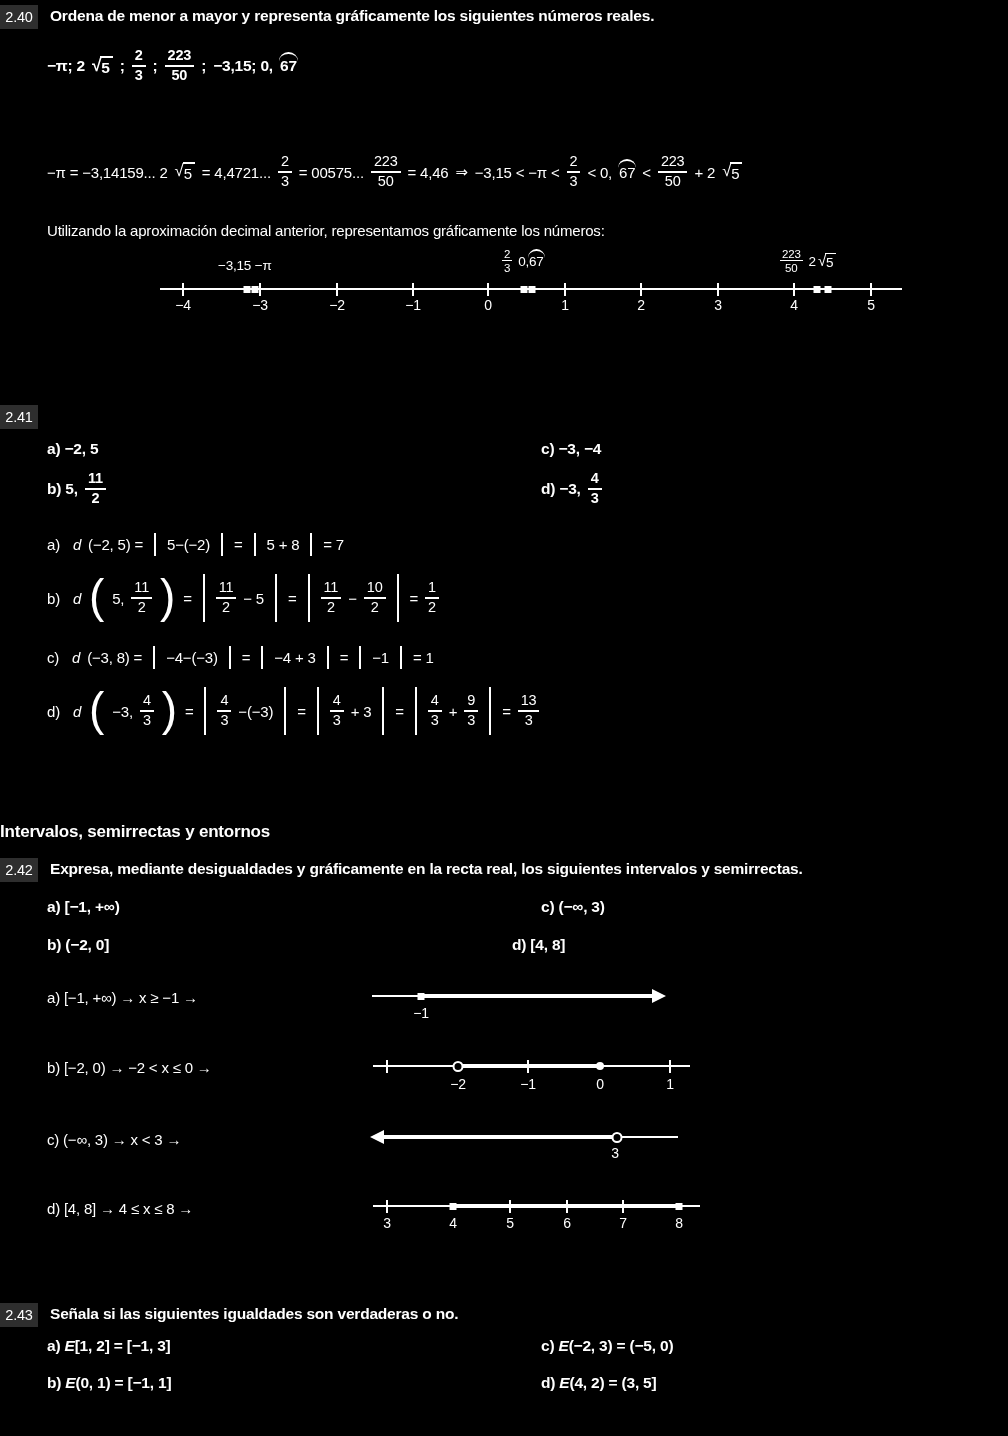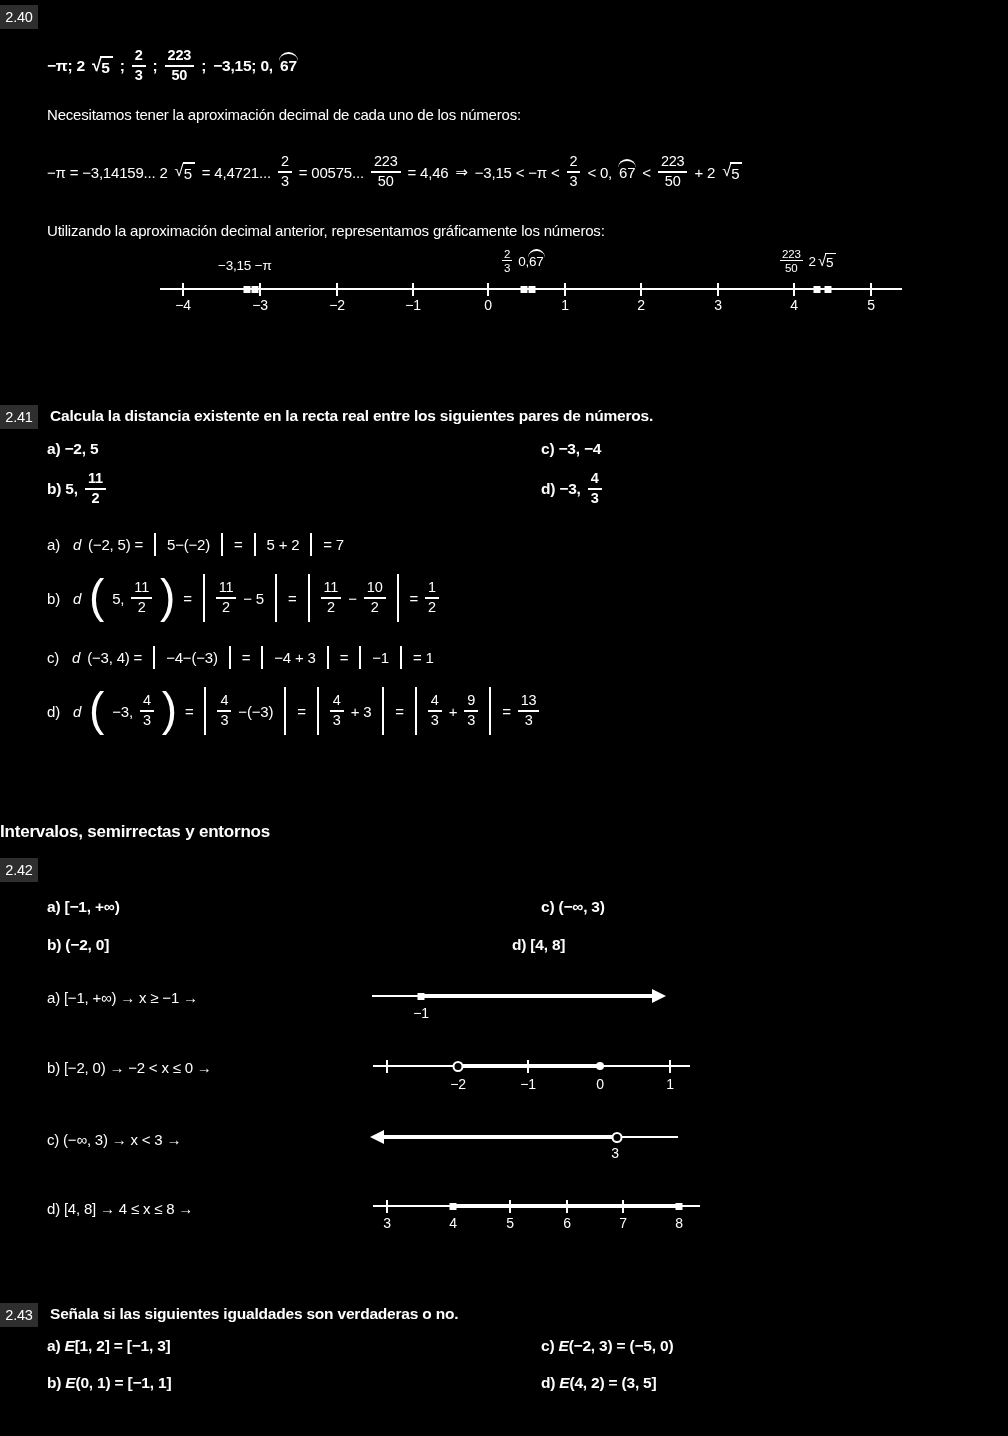--- a/index.html
+++ b/index.html
@@ -47,29 +47,29 @@
   .nl-arrow.right{border-left:14px solid #fff;}
   .nl-arrow.left{border-right:14px solid #fff;}
   .nl-toplabel{position:absolute;font-size:13.5px;display:flex;align-items:center;gap:6px;white-space:pre;}
 </style>
 </head>
 <body>
 
 <div class="page">
 
   <div class="badge" style="top:5px">2.40</div>
+  <div class="title" style="left:50px;top:7px">Ordena de menor a mayor y representa gráficamente los siguientes números reales.</div>
 
   <div class="mrow bold" style="left:47px;top:44px;height:44px">
     <span>−π; 2</span><span class="sqrt"><span class="rad">√</span><span class="und">5</span></span><span>;</span>
     <span class="frac"><span class="fn">2</span><span class="fd">3</span></span><span>;</span>
     <span class="frac"><span class="fn">223</span><span class="fd">50</span></span><span>;</span>
     <span>−3,15; 0,</span><span class="arc">67</span>
   </div>
 
-  <div class="body-text" style="left:47px;top:106px">Necesitamos tener la aproximación decimal de cada uno de los números:</div>
 
   <div class="mrow" style="left:47px;top:146px;height:52px">
     <span>−π = −3,14159... 2</span><span class="sqrt"><span class="rad">√</span><span class="und">5</span></span>
     <span>= 4,4721...</span>
     <span class="frac"><span class="fn">2</span><span class="fd">3</span></span>
     <span>= 00575...</span>
     <span class="frac"><span class="fn">223</span><span class="fd">50</span></span>
     <span>= 4,46</span>
     <span>⇒</span>
     <span>−3,15 &lt; −π &lt;</span>
@@ -115,38 +115,37 @@
       <div class="nl-label" style="left: 721px; top: 51px;">5</div>
       <div class="nl-square" style="left: 97px; top: 40px;"></div>
       <div class="nl-square" style="left: 105px; top: 40px;"></div>
       <div class="nl-square" style="left: 374px; top: 40px;"></div>
       <div class="nl-square" style="left: 382px; top: 40px;"></div>
       <div class="nl-square" style="left: 667px; top: 40px;"></div>
       <div class="nl-square" style="left: 678px; top: 40px;"></div>
     </div>
 
   <div class="badge" style="top:405px">2.41</div>
-  <div class="title" style="left:50px;top:407px">Calcula la distancia existente en la recta real entre los siguientes pares de números.</div>
 
   <div class="item" style="left:47px;top:440px">a) −2, 5</div>
   <div class="item" style="left:541px;top:440px">c) −3, −4</div>
   <div class="mrow bold" style="left:47px;top:468px;height:42px">
     <span>b) 5,</span>
     <span class="frac"><span class="fn">11</span><span class="fd">2</span></span>
   </div>
   <div class="mrow bold" style="left:541px;top:468px;height:42px">
     <span>d) −3,</span>
     <span class="frac"><span class="fn">4</span><span class="fd">3</span></span>
   </div>
 
   <div class="mrow" style="left:47px;top:530px;height:28px">
     <span style="margin-right:6px">a)</span><span class="it">d</span><span>(−2, 5) =</span>
     <span class="vbar sm"></span><span>5−(−2)</span><span class="vbar sm"></span>
     <span>=</span>
-    <span class="vbar sm"></span><span>5 + 2</span><span class="vbar sm"></span>
+    <span class="vbar sm"></span><span>5 + 8</span><span class="vbar sm"></span>
     <span>= 7</span>
   </div>
 
   <div class="mrow" style="left:47px;top:570px;height:56px">
     <span style="margin-right:6px">b)</span><span class="it">d</span><span class="bp">(</span><span>5,</span>
     <span class="frac"><span class="fn">11</span><span class="fd">2</span></span><span class="bp">)</span>
     <span>=</span>
     <span class="vbar"></span>
     <span class="frac"><span class="fn">11</span><span class="fd">2</span></span>
     <span>− 5</span>
@@ -155,21 +154,21 @@
     <span class="vbar"></span>
     <span class="frac"><span class="fn">11</span><span class="fd">2</span></span>
     <span>−</span>
     <span class="frac"><span class="fn">10</span><span class="fd">2</span></span>
     <span class="vbar"></span>
     <span>=</span>
     <span class="frac"><span class="fn">1</span><span class="fd">2</span></span>
   </div>
 
   <div class="mrow" style="left:47px;top:643px;height:28px">
-    <span style="margin-right:6px">c)</span><span class="it">d</span><span>(−3, 4) =</span>
+    <span style="margin-right:6px">c)</span><span class="it">d</span><span>(−3, 8) =</span>
     <span class="vbar sm"></span><span>−4−(−3)</span><span class="vbar sm"></span>
     <span>=</span>
     <span class="vbar sm"></span><span>−4 + 3</span><span class="vbar sm"></span>
     <span>=</span>
     <span class="vbar sm"></span><span>−1</span><span class="vbar sm"></span>
     <span>= 1</span>
   </div>
 
   <div class="mrow" style="left:47px;top:682px;height:58px">
     <span style="margin-right:6px">d)</span><span class="it">d</span><span class="bp">(</span><span>−3,</span>
@@ -190,20 +189,21 @@
     <span>+</span>
     <span class="frac"><span class="fn">9</span><span class="fd">3</span></span>
     <span class="vbar"></span>
     <span>=</span>
     <span class="frac"><span class="fn">13</span><span class="fd">3</span></span>
   </div>
 
   <div class="heading" style="top:822px">Intervalos, semirrectas y entornos</div>
 
   <div class="badge" style="top:858px">2.42</div>
+  <div class="title" style="left:50px;top:860px">Expresa, mediante desigualdades y gráficamente en la recta real, los siguientes intervalos y semirrectas.</div>
 
   <div class="item" style="left:47px;top:898px">a) [−1, +∞)</div>
   <div class="item" style="left:541px;top:898px">c) (−∞, 3)</div>
   <div class="item" style="left:47px;top:936px">b) (−2, 0]</div>
   <div class="item" style="left:512px;top:936px">d) [4, 8]</div>
 
   <div class="body-text" style="left:47px;top:989px">a) [−1, +∞) → x ≥ −1 →</div>
   <div class="nl" style="left: 370px; top: 976px; width: 325px; height: 42px;">
       <div class="nl-seg" style="left: 2px; width: 292px; top: 19px;"></div>
       <div class="nl-seg thick" style="left: 51px; width: 233px; top: 18px;"></div>

